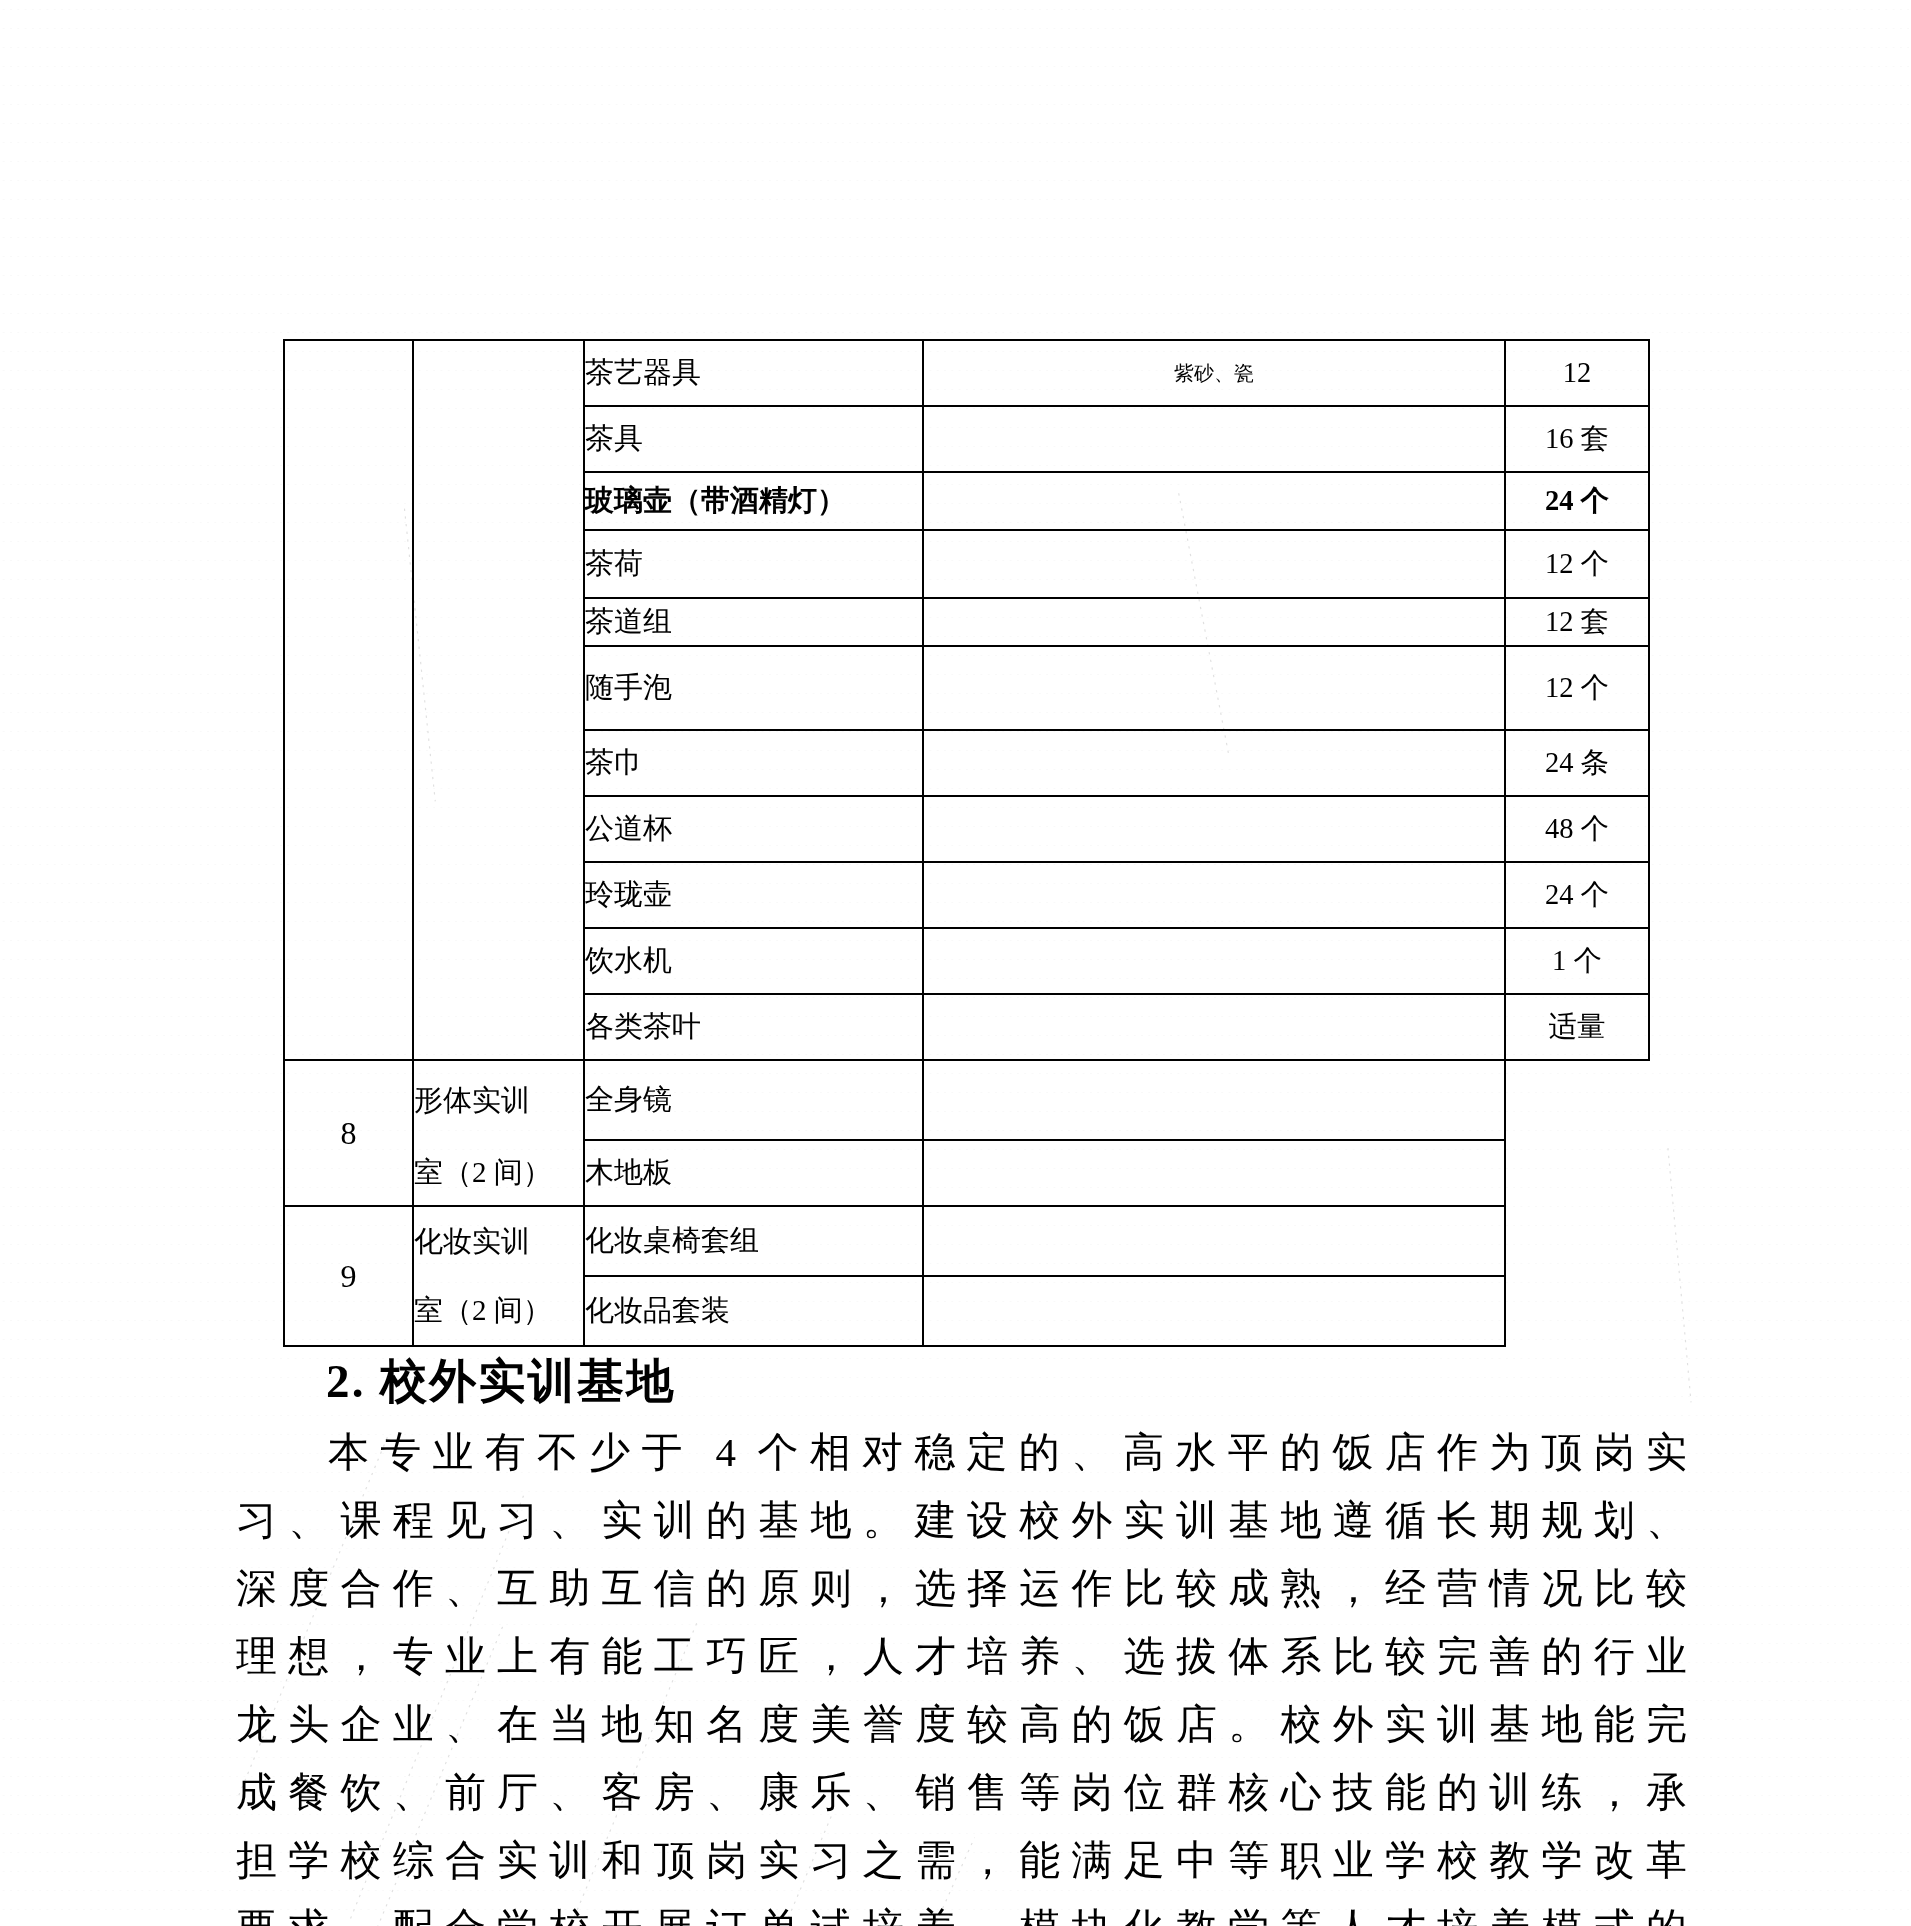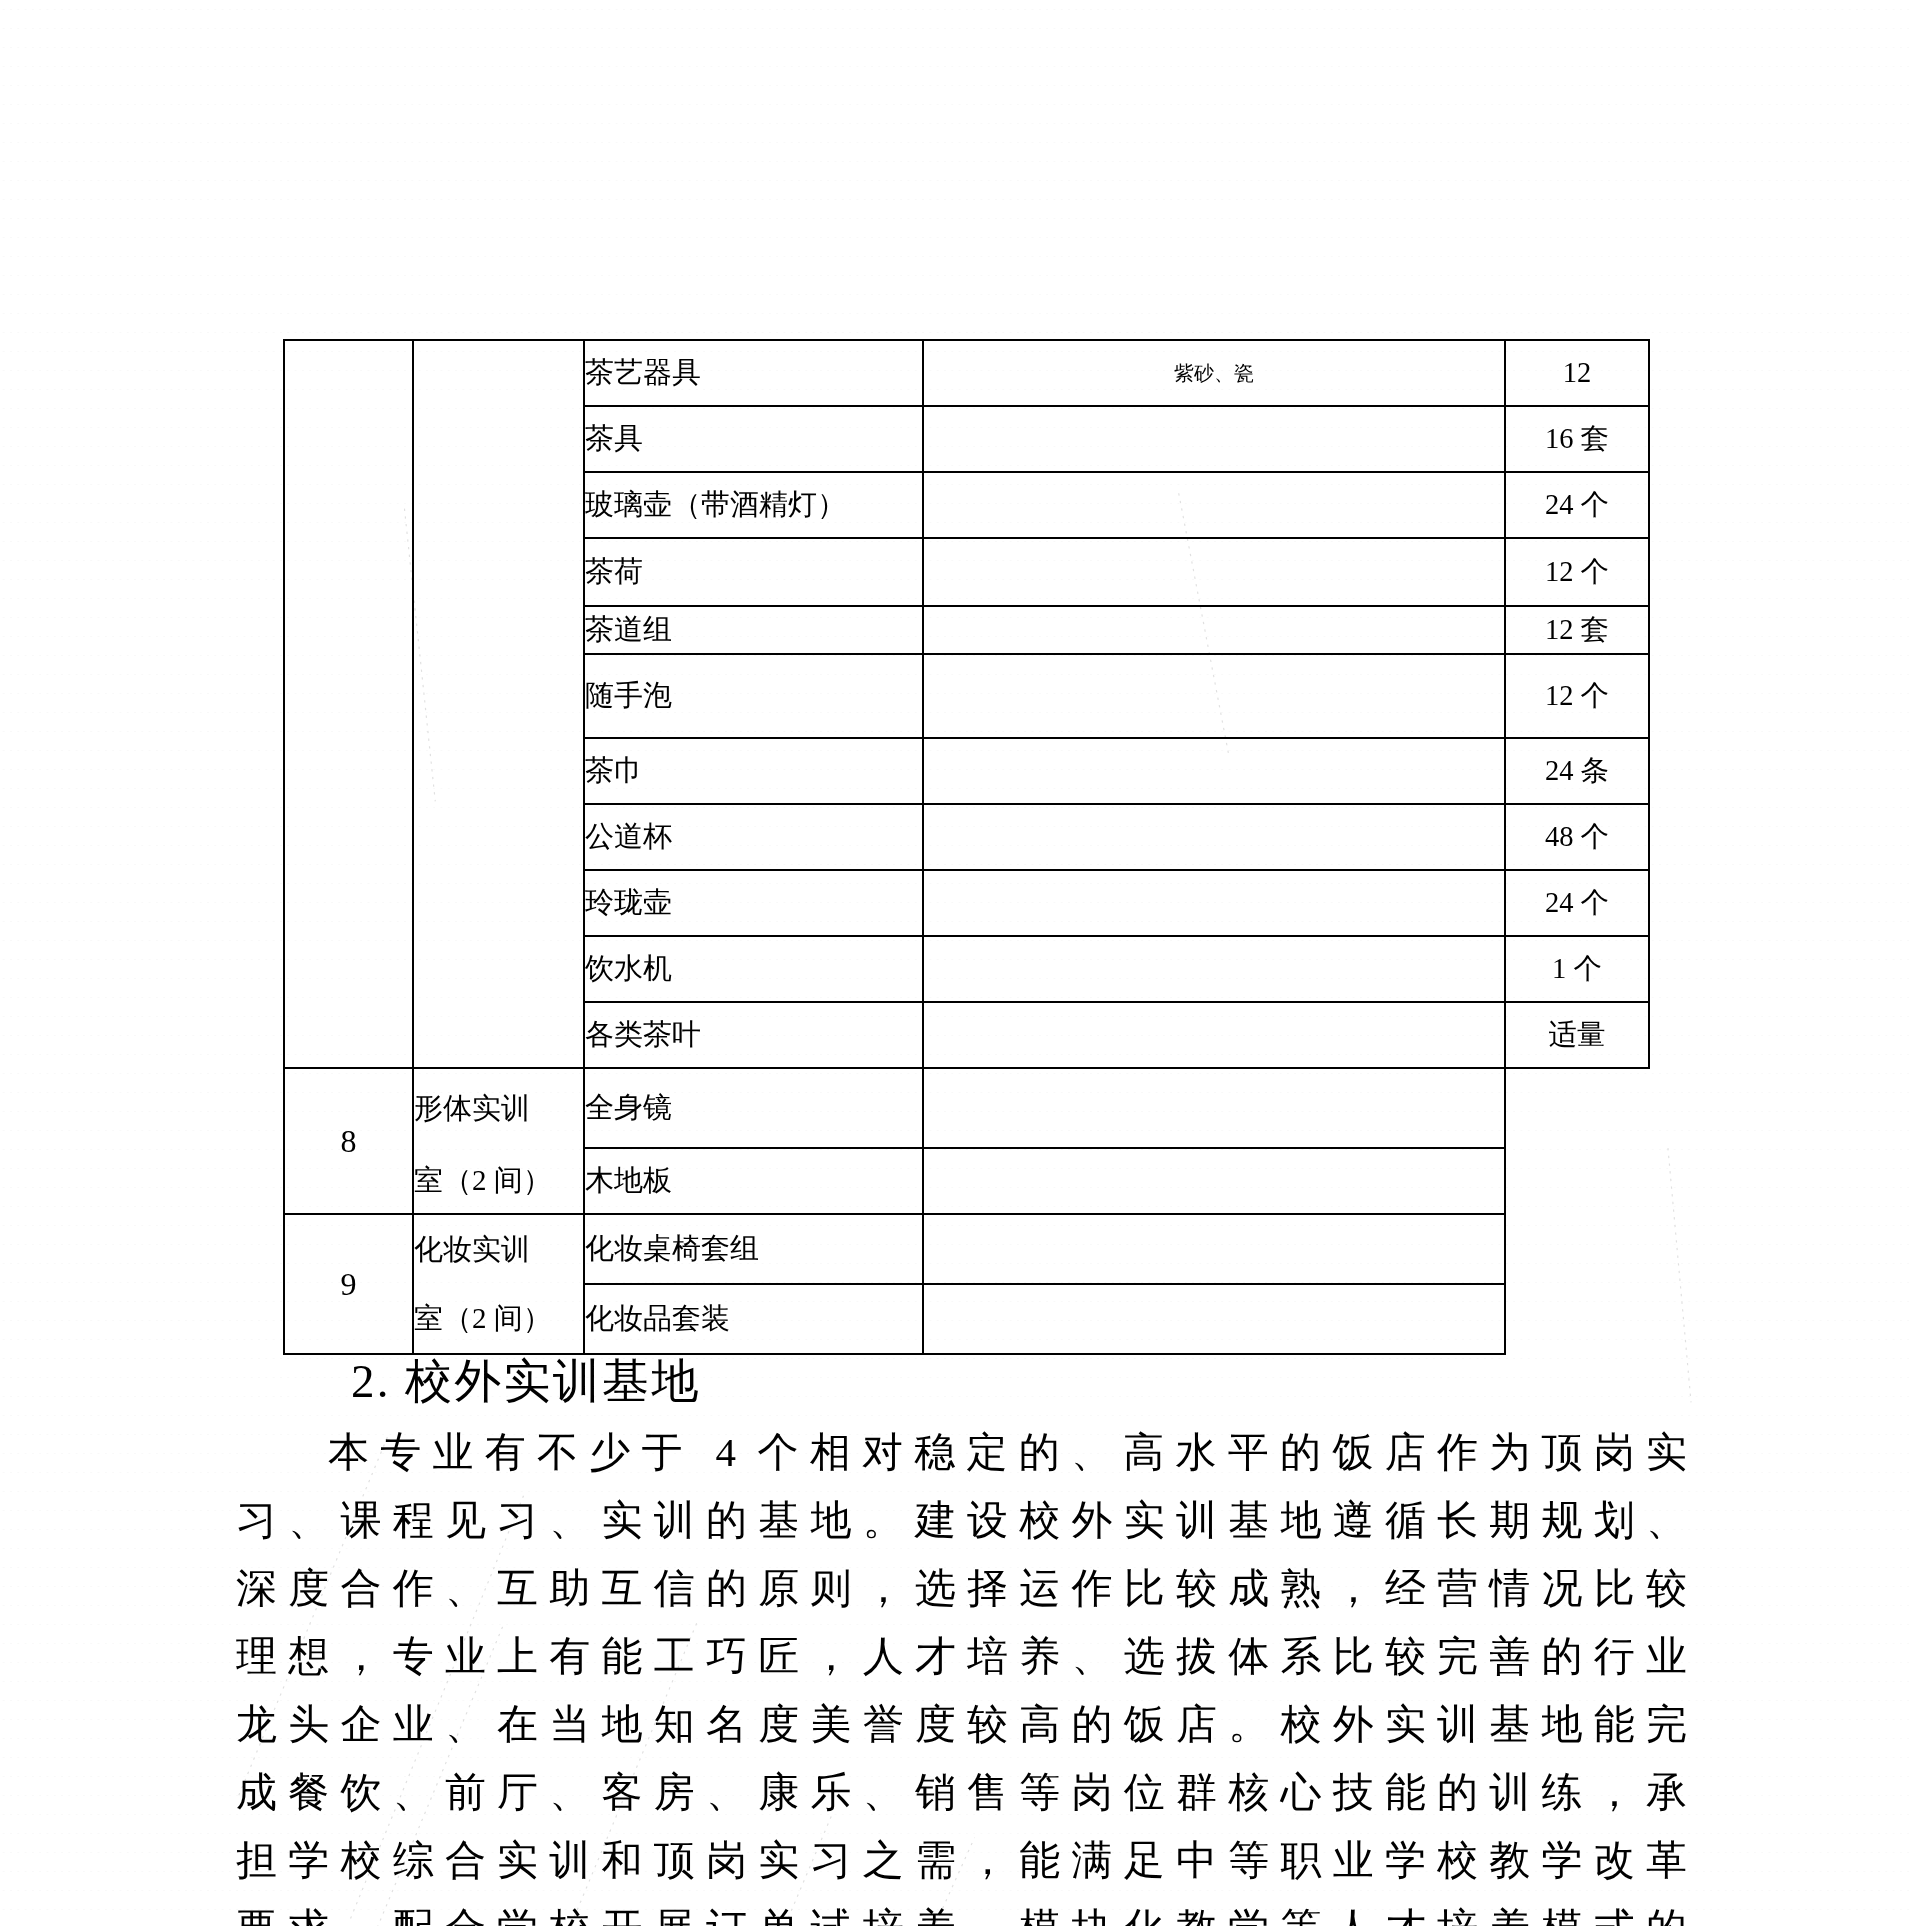--- a/index.html
+++ b/index.html
@@ -36,22 +36,22 @@
   }
   td.c-item{font-size:29px;padding-left:11.6px;text-align:left;}
   td.c-spec{font-size:20px;text-align:center;}
   td.c-qty{font-size:28.5px;text-align:center;margin-left:36px;}
   td.c-num{font-size:32px;text-align:center;vertical-align:top;}
   td.c-room{font-size:29px;text-align:left;padding-left:14px;vertical-align:top;}
   .subline{display:block;}
 
   
   .heading{
-    position:absolute;left:351px;top:1350px;
-    font-size:47px;font-weight:normal;
+    position:absolute;left:326px;top:1350px;
+    font-size:47px;font-weight:bold;
     letter-spacing:2.3px;
     white-space:nowrap;
   }
 
   
   .bodytext{
     position:absolute;left:236px;top:1418px;width:1451px;
     font-size:41px;
   }
   .tline{
@@ -101,21 +101,21 @@
           <td class="c-room" rowspan="11"></td>
           <td class="c-item">茶艺器具</td>
           <td class="c-spec">紫砂、瓷</td>
           <td class="c-qty">12</td>
         </tr>
         <tr style="height: 66px;">
           <td class="c-item">茶具</td>
           <td class="c-spec"></td>
           <td class="c-qty">16 套</td>
         </tr>
-        <tr style="height: 66px;">
+        <tr style="height: 58px; font-weight: bold;">
           <td class="c-item">玻璃壶（带酒精灯）</td>
           <td class="c-spec"></td>
           <td class="c-qty">24 个</td>
         </tr>
         <tr style="height: 68px;">
           <td class="c-item">茶荷</td>
           <td class="c-spec"></td>
           <td class="c-qty">12 个</td>
         </tr>
         <tr style="height: 48px; font-family: Liberation Serif, serif;">

